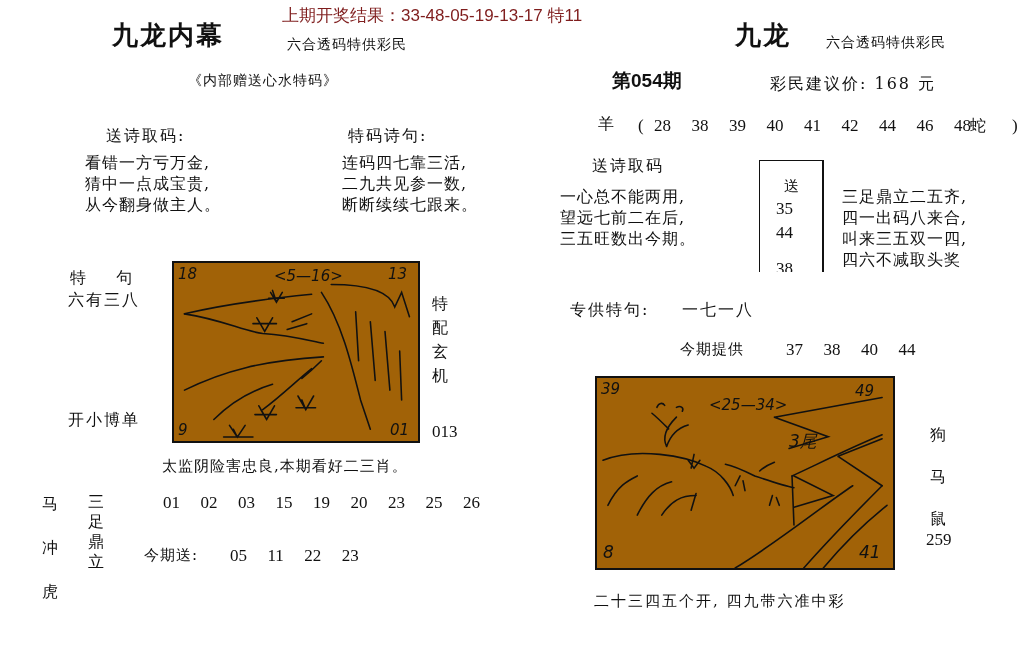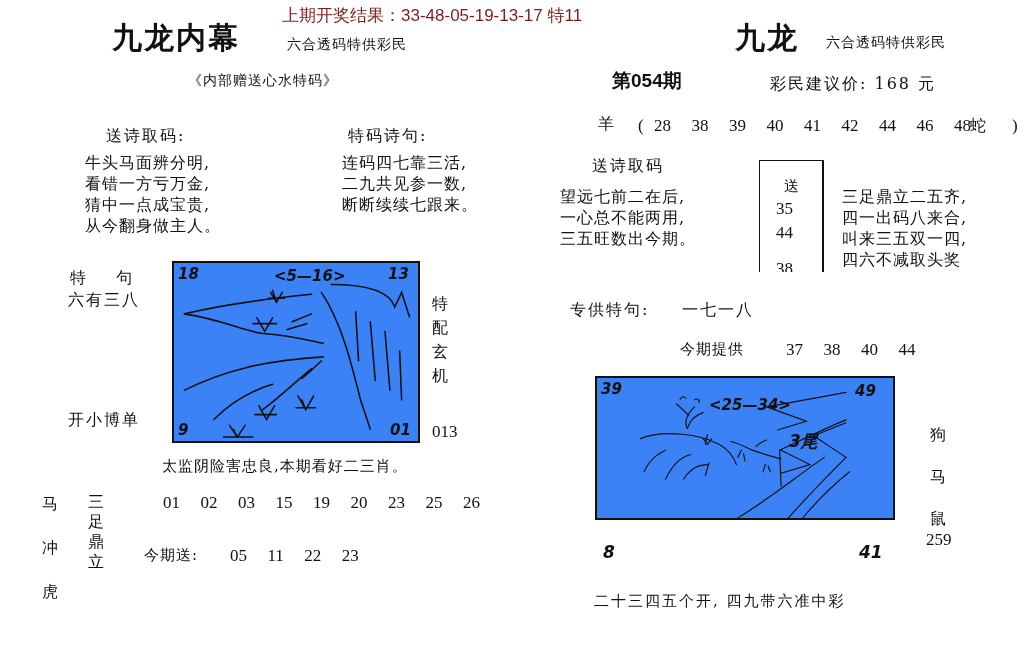--- a/index.html
+++ b/index.html
@@ -1,43 +1,42 @@
 <!DOCTYPE html>
 <html><head>
 <meta charset="utf-8">
 <style>
   * { margin: 0; padding: 0; box-sizing: border-box; }
   html, body { width: 1026px; height: 646px; background: #ffffff; overflow: hidden; }
   body { position: relative; font-family: "DejaVu Serif", "Liberation Serif", serif; color: #111; }
   .abs { position: absolute; white-space: nowrap; }
   .red { color: #7f1d1d; font-family: "Liberation Sans", "DejaVu Sans", sans-serif; font-size: 17px; }
-  .title { font-size: 30px; font-weight: bold; letter-spacing: 2px; font-family: Liberation Mono, monospace; }
+  .title { font-size: 26px; font-weight: bold; letter-spacing: 2px; font-family: Liberation Mono, monospace; }
   .sub { font-size: 14px; letter-spacing: 1px; }
   .txt { font-size: 16px; letter-spacing: 2px; }
   .txt-sm { font-size: 15px; letter-spacing: 1px; }
   .num { font-family: "Liberation Serif", "DejaVu Serif", serif; font-size: 17px; word-spacing: 6px; }
   .bold-sans { font-family: "Liberation Sans", "DejaVu Sans", sans-serif; font-size: 19px; font-weight: bold; }
   .poem { font-size: 16px; line-height: 21px; letter-spacing: 1px; }
   .vert { font-size: 16px; line-height: 24px; width: 20px; text-align: center; white-space: normal; }
-  .box { position: absolute; border: 2px solid #111; background: #3b82f6; font-weight: bold; }
+  .box { position: absolute; border: 2px solid #111; background: #a16207; }
   .sketch { position: absolute; left: 0; top: 0; width: 100%; height: 100%; }
   .hand { font-family: "DejaVu Sans", sans-serif; font-style: italic; font-size: 15px; position: absolute; }
 </style>
 </head>
 <body>
 
 <div class="abs red" style="left:282px; top:4px;">上期开奖结果：33-48-05-19-13-17  特11</div>
 
 <div class="abs title" style="left:112px; top:18px;">九龙内幕</div>
 <div class="abs sub" style="left:287px; top:36px;">六合透码特供彩民</div>
 <div class="abs sub" style="left:188px; top:72px;">《内部赠送心水特码》</div>
 
 <div class="abs txt" style="left:106px; top:126px;">送诗取码:</div>
 <div class="abs poem" style="left:85px; top:152px;">
-  <div>牛头马面辨分明,</div>
   <div>看错一方亏万金,</div>
   <div>猜中一点成宝贵,</div>
   <div>从今翻身做主人。</div>
 </div>
 
 <div class="abs txt" style="left:348px; top:126px;">特码诗句:</div>
 <div class="abs poem" style="left:342px; top:152px;">
   <div>连码四七靠三活,</div>
   <div>二九共见参一数,</div>
   <div>断断续续七跟来。</div>
@@ -107,22 +106,22 @@
 
 <div class="abs bold-sans" style="left:612px; top:68px;">第054期</div>
 <div class="abs txt" style="left:770px; top:74px;">彩民建议价: 168 元</div>
 
 <div class="abs txt" style="left:598px; top:114px;">羊</div>
 <div class="abs num" style="left:638px; top:116px; white-space:pre;">( 28  38  39  40  41  42  44  46  48    )</div>
 <div class="abs txt" style="left:970px; top:116px;">蛇</div>
 
 <div class="abs txt" style="left:592px; top:156px;">送诗取码</div>
 <div class="abs poem" style="left:560px; top:186px;">
+  <div>一心总不能两用,</div>
   <div>望远七前二在后,</div>
-  <div>一心总不能两用,</div>
   <div>三五旺数出今期。</div>
 </div>
 
 <div class="abs" style="left:759px; top:160px; width:65px; height:112px; border-top:1px solid #111; border-left:1px solid #111; border-right:2px solid #111; overflow:hidden;">
   <div class="txt-sm" style="position:absolute; left:24px; top:16px;">送</div>
   <div class="num" style="position:absolute; left:16px; top:38px;">35</div>
   <div class="num" style="position:absolute; left:16px; top:62px;">44</div>
   <div class="num" style="position:absolute; left:16px; top:98px;">38</div>
 </div>
 
@@ -131,21 +130,21 @@
   <div>四一出码八来合,</div>
   <div>叫来三五双一四,</div>
   <div>四六不减取头奖</div>
 </div>
 
 <div class="abs txt" style="left:570px; top:300px;">专供特句:</div>
 <div class="abs txt" style="left:682px; top:300px;">一七一八</div>
 <div class="abs txt-sm" style="left:680px; top:340px;">今期提供</div>
 <div class="abs num" style="left:786px; top:340px; white-space:pre;">37  38  40  44</div>
 
-<div class="box" style="left:595px; top:376px; width:300px; height:144px;">
+<div class="box" style="left:595px; top:376px; width:300px; height:194px;">
   <svg class="sketch" viewBox="0 0 300 194" fill="none" stroke="#111" stroke-width="1.6" stroke-linecap="round">
     <path d="M5 84 C40 70, 90 80, 110 90 C125 96, 135 110, 138 120"></path>
     <path d="M10 130 C20 110, 30 105, 40 100"></path>
     <path d="M40 140 C50 120, 60 110, 75 106"></path>
     <path d="M65 140 C75 125, 85 120, 100 120"></path>
     <path d="M95 135 L100 118"></path>
     <path d="M95 92 L98 78 M92 84 L98 92 L104 84"></path>
     <path d="M80 40 C70 50, 65 60, 70 70 M70 70 C75 55, 85 50, 92 48 M72 52 C65 45, 60 40, 55 36"></path>
     <path d="M60 30 C62 25, 66 25, 68 28 M80 30 C84 28, 88 30, 86 34"></path>
     <path d="M130 88 C140 90, 150 95, 160 100 C175 105, 190 110, 200 112"></path>

